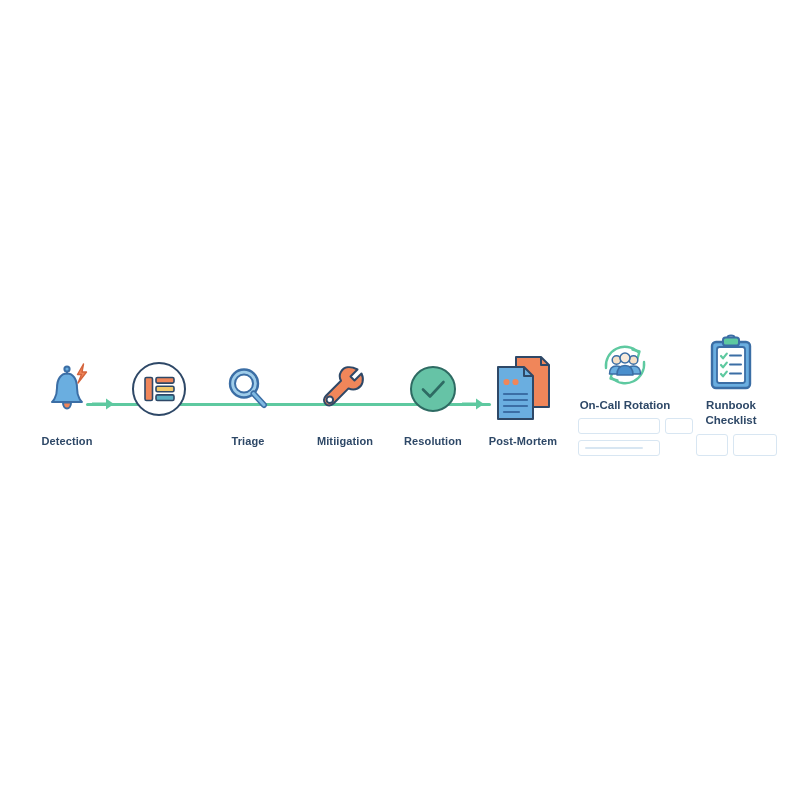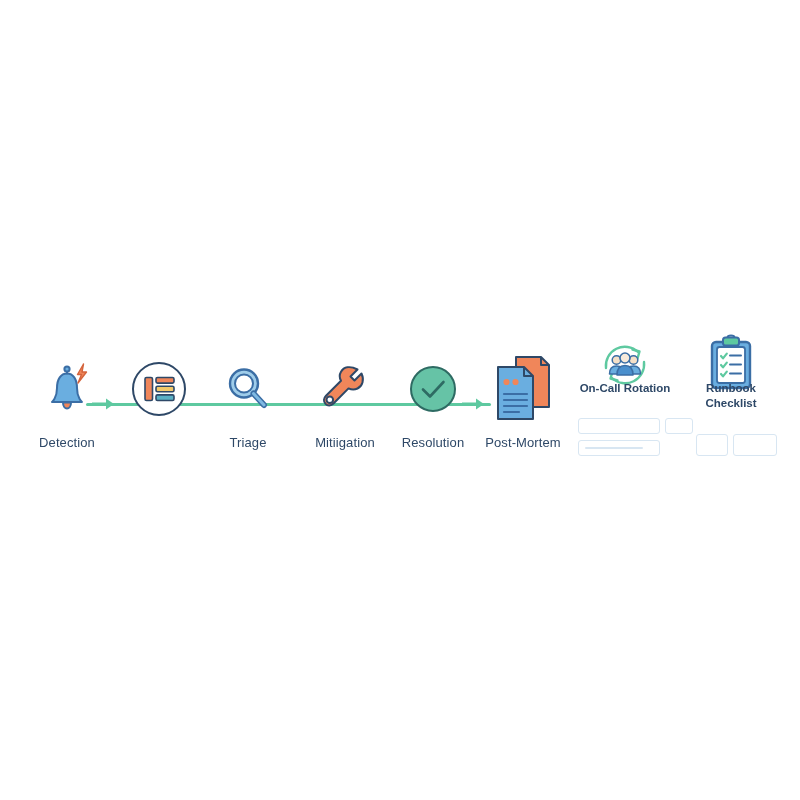--- a/index.html
+++ b/index.html
@@ -57,22 +57,22 @@
     height: 62px;
     display: flex;
     align-items: center;
     justify-content: center;
   }
   .node .node-label {
     position: absolute;
     left: 0;
     top: 105px;
     width: 120px;
-    font-size: 13px;
-    font-weight: normal;
+    font-size: 11px;
+    font-weight: bold;
     color: #2e4867;
     letter-spacing: 0.1px;
     white-space: nowrap;
   }
 
   .arrow {
     position: absolute;
     top: 64px;
     width: 26px;
     height: 20px;
@@ -92,21 +92,21 @@
     top: 4px;
     width: 110px;
     height: 62px;
     display: flex;
     align-items: center;
     justify-content: center;
   }
   .side-block .side-label {
     position: absolute;
     left: 0;
-    top: 51px;
+    top: 68px;
     width: 110px;
     font-size: 11.5px;
     font-weight: bold;
     color: #2e4867;
     line-height: 15px;
   }
 
   .bar-row {
     position: absolute;
     display: flex;

